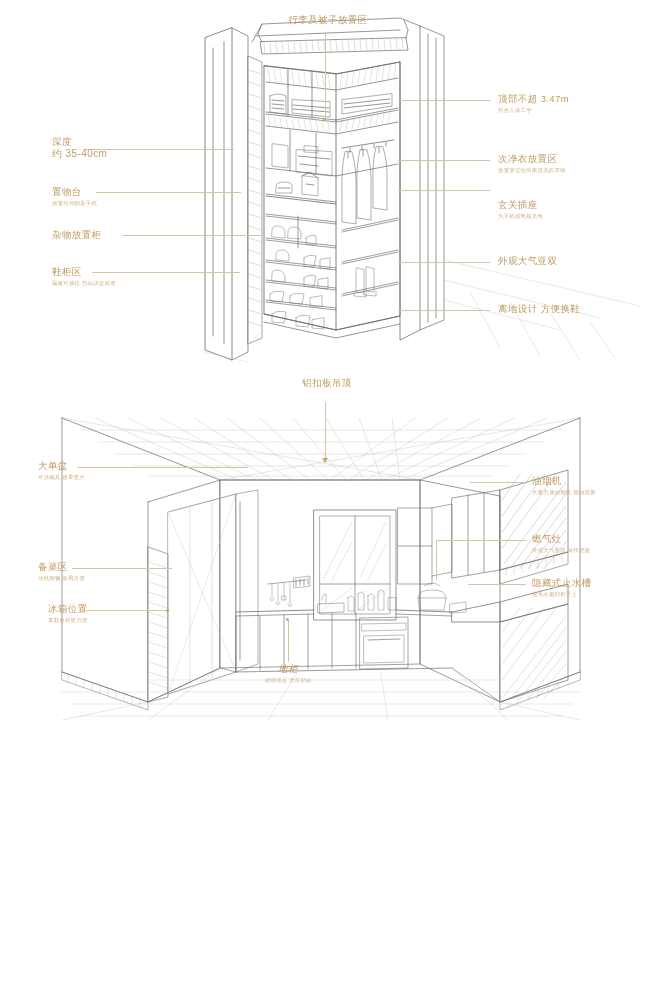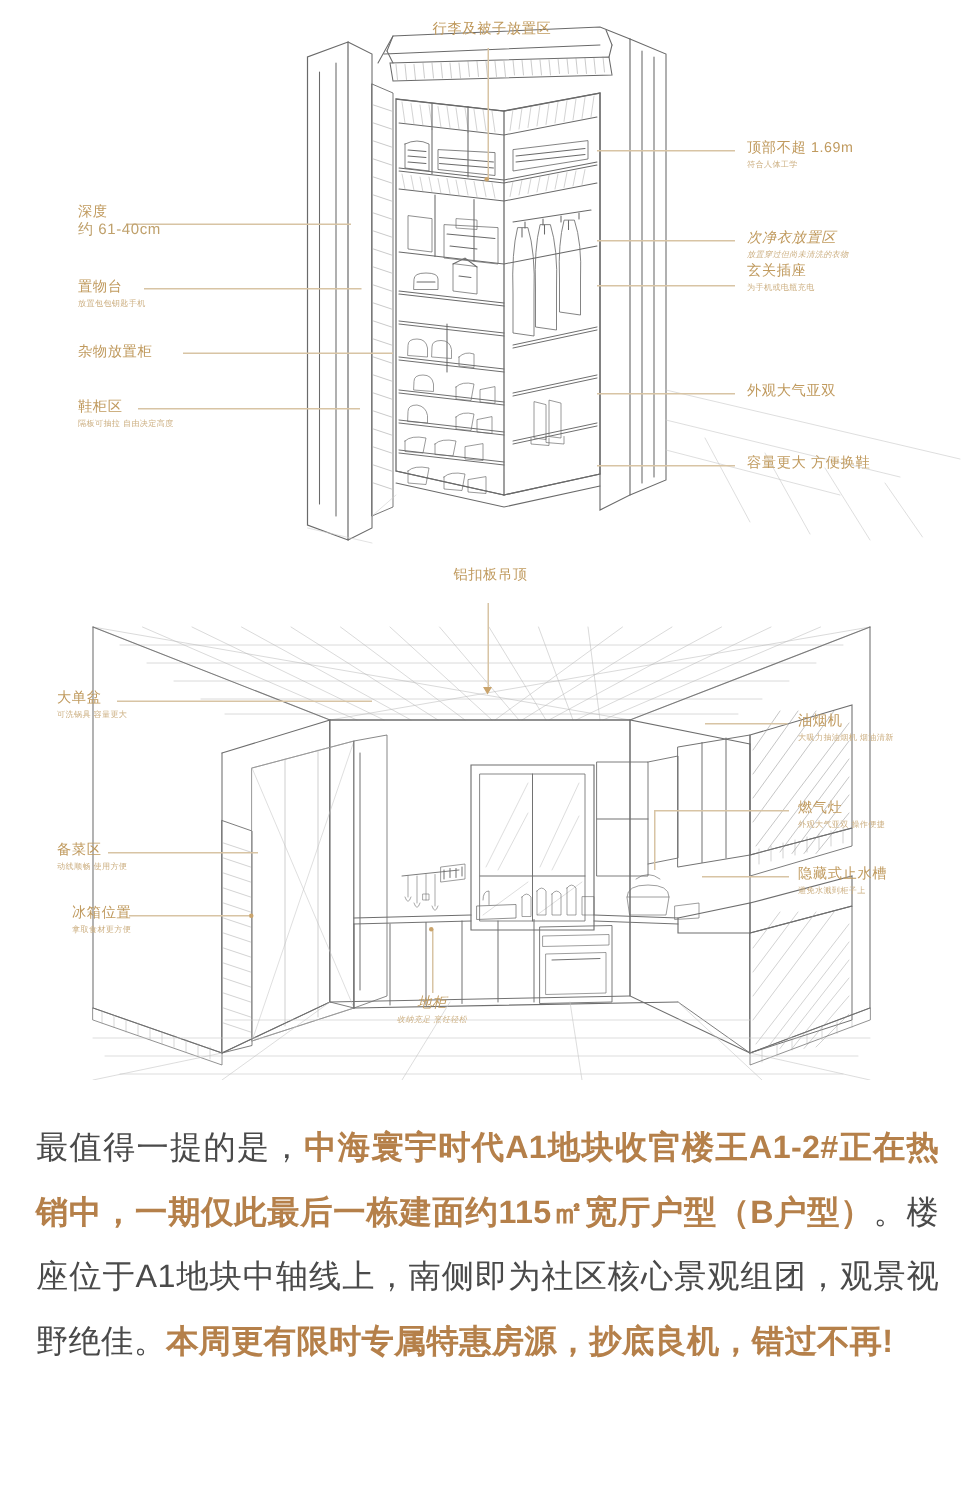--- a/index.html
+++ b/index.html
@@ -249,58 +249,58 @@
 
     <div class="leader v" style="left:325px; top:32px; width:1px; height:88px;"></div>
     <div class="dot" style="left:323px; top:118px;"></div>
 
     <div class="label center" style="left:258px; top:14px; width:140px;">
       <span class="main">行李及被子放置区</span>
     </div>
 
     <div class="label" style="left:52px; top:136px;">
       <span class="main">深度</span>
-      <span class="main" style="font-size:10px;color:#bfa06b;">约 61-40cm</span>
+      <span class="main" style="font-size:10px;color:#bfa06b;">约 35-40cm</span>
     </div>
 
     <div class="label" style="left:52px; top:186px;">
       <span class="main">置物台</span>
       <span class="sub">放置包包钥匙手机</span>
     </div>
 
     <div class="label" style="left:52px; top:229px;">
       <span class="main">杂物放置柜</span>
     </div>
 
     <div class="label" style="left:52px; top:266px;">
       <span class="main">鞋柜区</span>
       <span class="sub">隔板可抽拉 自由决定高度</span>
     </div>
 
     <div class="label" style="left:498px; top:93px;">
-      <span class="main">顶部不超 1.69m</span>
+      <span class="main">顶部不超 3.47m</span>
       <span class="sub">符合人体工学</span>
     </div>
 
-    <div class="label" style="left:498px; top:153px;font-style:italic;">
+    <div class="label" style="left:498px; top:153px;">
       <span class="main">次净衣放置区</span>
       <span class="sub">放置穿过但尚未清洗的衣物</span>
     </div>
 
-    <div class="label" style="left:498px; top:175px;">
+    <div class="label" style="left:498px; top:199px;">
       <span class="main">玄关插座</span>
       <span class="sub">为手机或电瓶充电</span>
     </div>
 
     <div class="label" style="left:498px; top:255px;">
       <span class="main">外观大气亚双</span>
     </div>
 
     <div class="label" style="left:498px; top:303px;">
-      <span class="main">容量更大 方便换鞋</span>
+      <span class="main">离地设计 方便换鞋</span>
     </div>
   </div>
 
   <div class="panel" id="kitchen-panel">
 
     <svg class="svg-art" width="650" height="348" viewBox="0 0 650 348">
       <g stroke="#6e6e6e" fill="none" stroke-width="0.65" stroke-linecap="round">
 
         <g stroke="#b9b9b9" stroke-width="0.35">
           <path d="M62 46 L220 108 L420 108 L580 46"></path>
@@ -497,17 +497,14 @@
       <span class="main">隐藏式止水槽</span>
       <span class="sub">避免水溅到柜子上</span>
     </div>
 
     <div class="label center" style="left:248px; top:291px; width:80px;font-style:italic;">
       <span class="main">地柜</span>
       <span class="sub">收纳充足 烹饪轻松</span>
     </div>
   </div>
 
-  <div id="copy-block">
-    <p><span>最值得一提的是，</span><span class="hl">中海寰宇时代A1地块收官楼王A1-2#正在热销中，一期仅此最后一栋建面约115㎡宽厅户型（B户型）</span><span>。楼座位于A1地块中轴线上，南侧即为社区核心景观组团，观景视野绝佳。</span><span class="hl">本周更有限时专属特惠房源，抄底良机，错过不再!</span></p>
-  </div>
 
 </div>
 
 </body></html>

